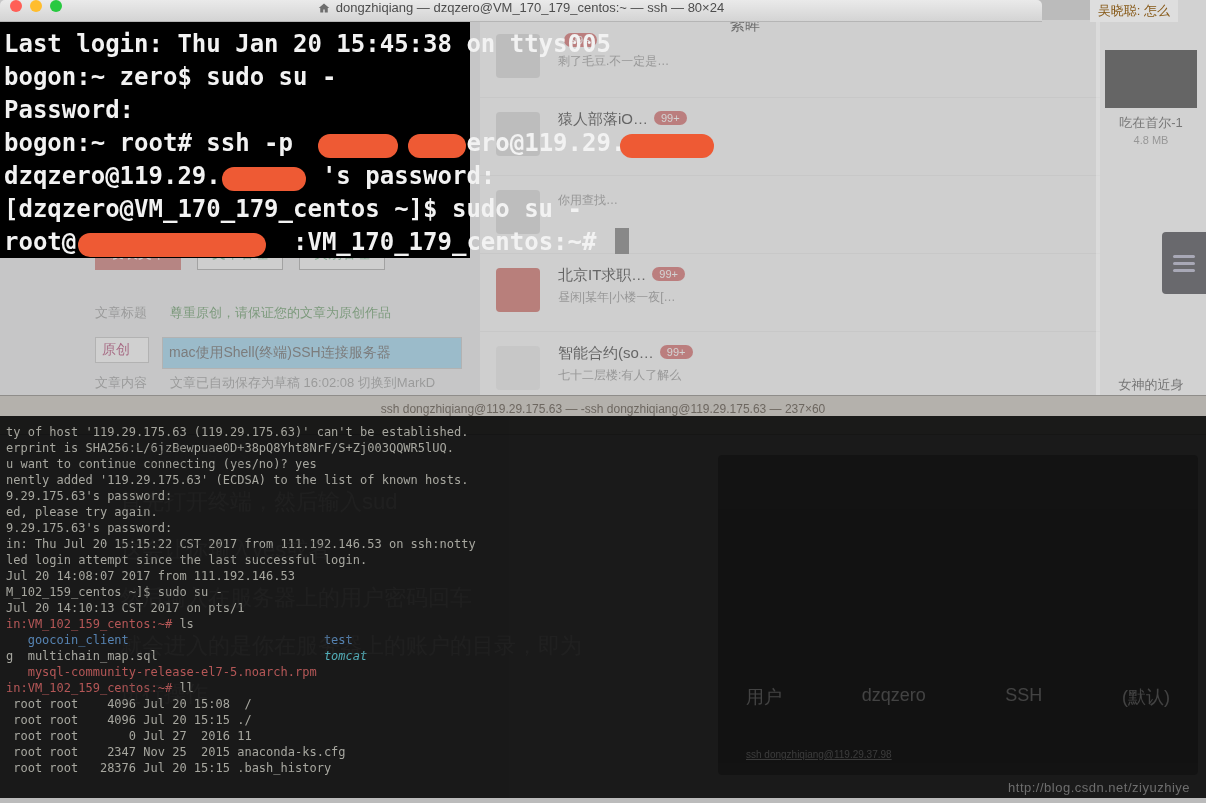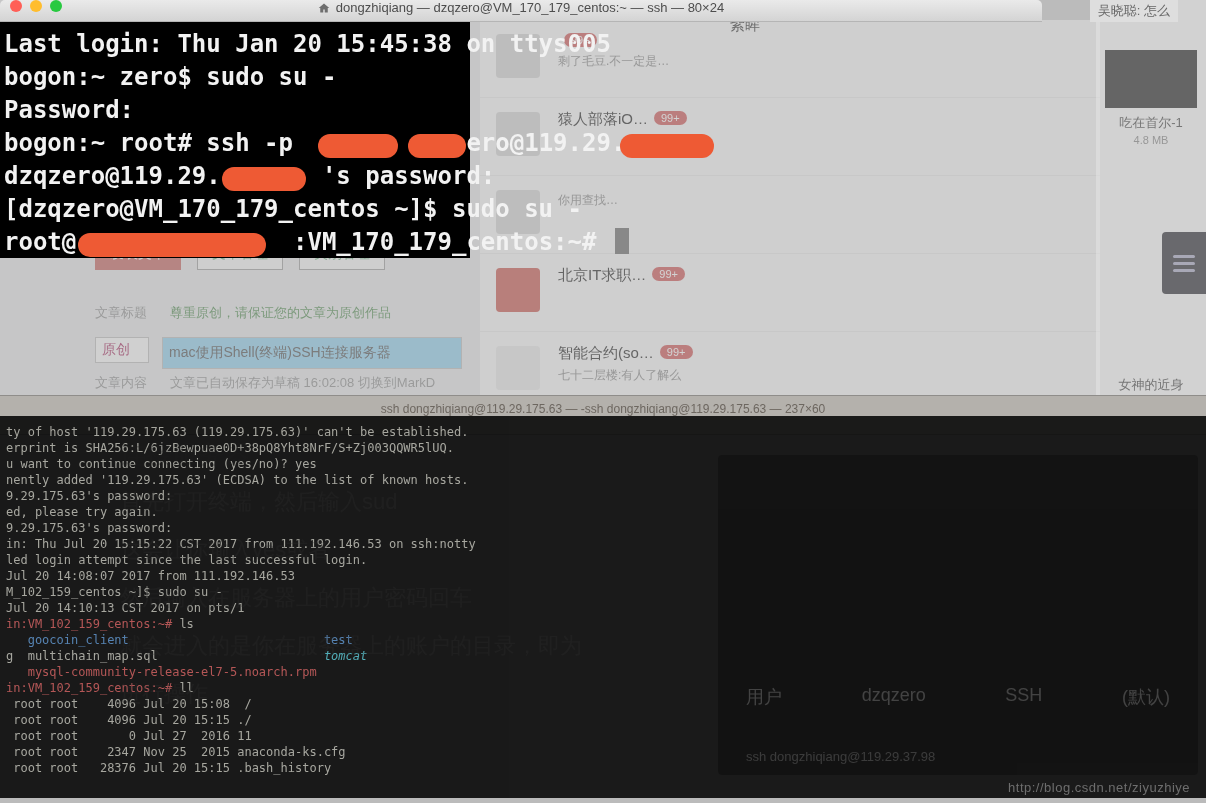--- a/index.html
+++ b/index.html
@@ -174,40 +174,41 @@
           <div class="t1">猿人部落iO…<span class="badge">99+</span></div>
           <div class="t2"></div>
         </div>
         <div class="chat-item">
           <div class="ava" style="background:#d4d4d4"></div>
           <div class="t2">你用查找…</div>
         </div>
         <div class="chat-item">
           <div class="ava" style="background:#e05045"></div>
           <div class="t1">北京IT求职…<span class="badge">99+</span></div>
+          <div class="t2">昼闲|某年|小楼一夜[…</div>
         </div>
         <div class="chat-item">
           <div class="ava" style="background:#e8e8e8"></div>
           <div class="t1">智能合约(so…<span class="badge">99+</span></div>
           <div class="t2">七十二层楼:有人了解么</div>
         </div>
       </div>
   </div>
 
   <div class="bg-right">
     <div class="thumb"></div>
     <div class="cap">吃在首尔-1</div>
     <div class="sz">4.8 MB</div>
     <div class="menu">
         <span></span>
       </div>
     <div class="cap" style="position:absolute;bottom:6px;width:100%;">女神的近身</div>
   </div>
 
-  <div style="position:absolute;right:28px;top:0;font-size:13px;color:#737373;background:#f7f7f7;padding:2px 8px;">吴晓聪: 怎么</div>
+  <div style="position:absolute;right:28px;top:0;font-size:13px;color:#a16207;background:#f7f7f7;padding:2px 8px;">吴晓聪: 怎么</div>
 
   <div class="tabbar">ssh dongzhiqiang@119.29.175.63 — -ssh dongzhiqiang@119.29.175.63 — 237×60</div>
 
   <div class="bg-term2"><span>ty of host '119.29.175.63 (119.29.175.63)' can't be established.
 erprint is SHA256:L/6jzBewpuae0D+38pQ8Yht8NrF/S+Zj003QQWR5lUQ.
 u want to continue connecting (yes/no)? yes
 nently added '119.29.175.63' (ECDSA) to the list of known hosts.
 9.29.175.63's password:
 ed, please try again.
 9.29.175.63's password:
@@ -236,21 +237,21 @@
     <div>进行操作</div>
   </div>
 
   <div class="bg-rpanel">
     <div class="row" style="margin-top:210px">
         <span>用户</span>
         <span>dzqzero</span>
         <span>SSH</span>
         <span>(默认)</span>
       </div>
-    <div class="row" style="font-size:13px;color:#666;">
+    <div class="row" style="font-size:10px;color:#666;text-decoration:underline;">
         <span>ssh dongzhiqiang@119.29.37.98</span>
       </div>
   </div>
 
 </div>
 
 <div class="term-window">
   <div class="titlebar">
     <div class="traffic">
       <div class="dot r"></div>

